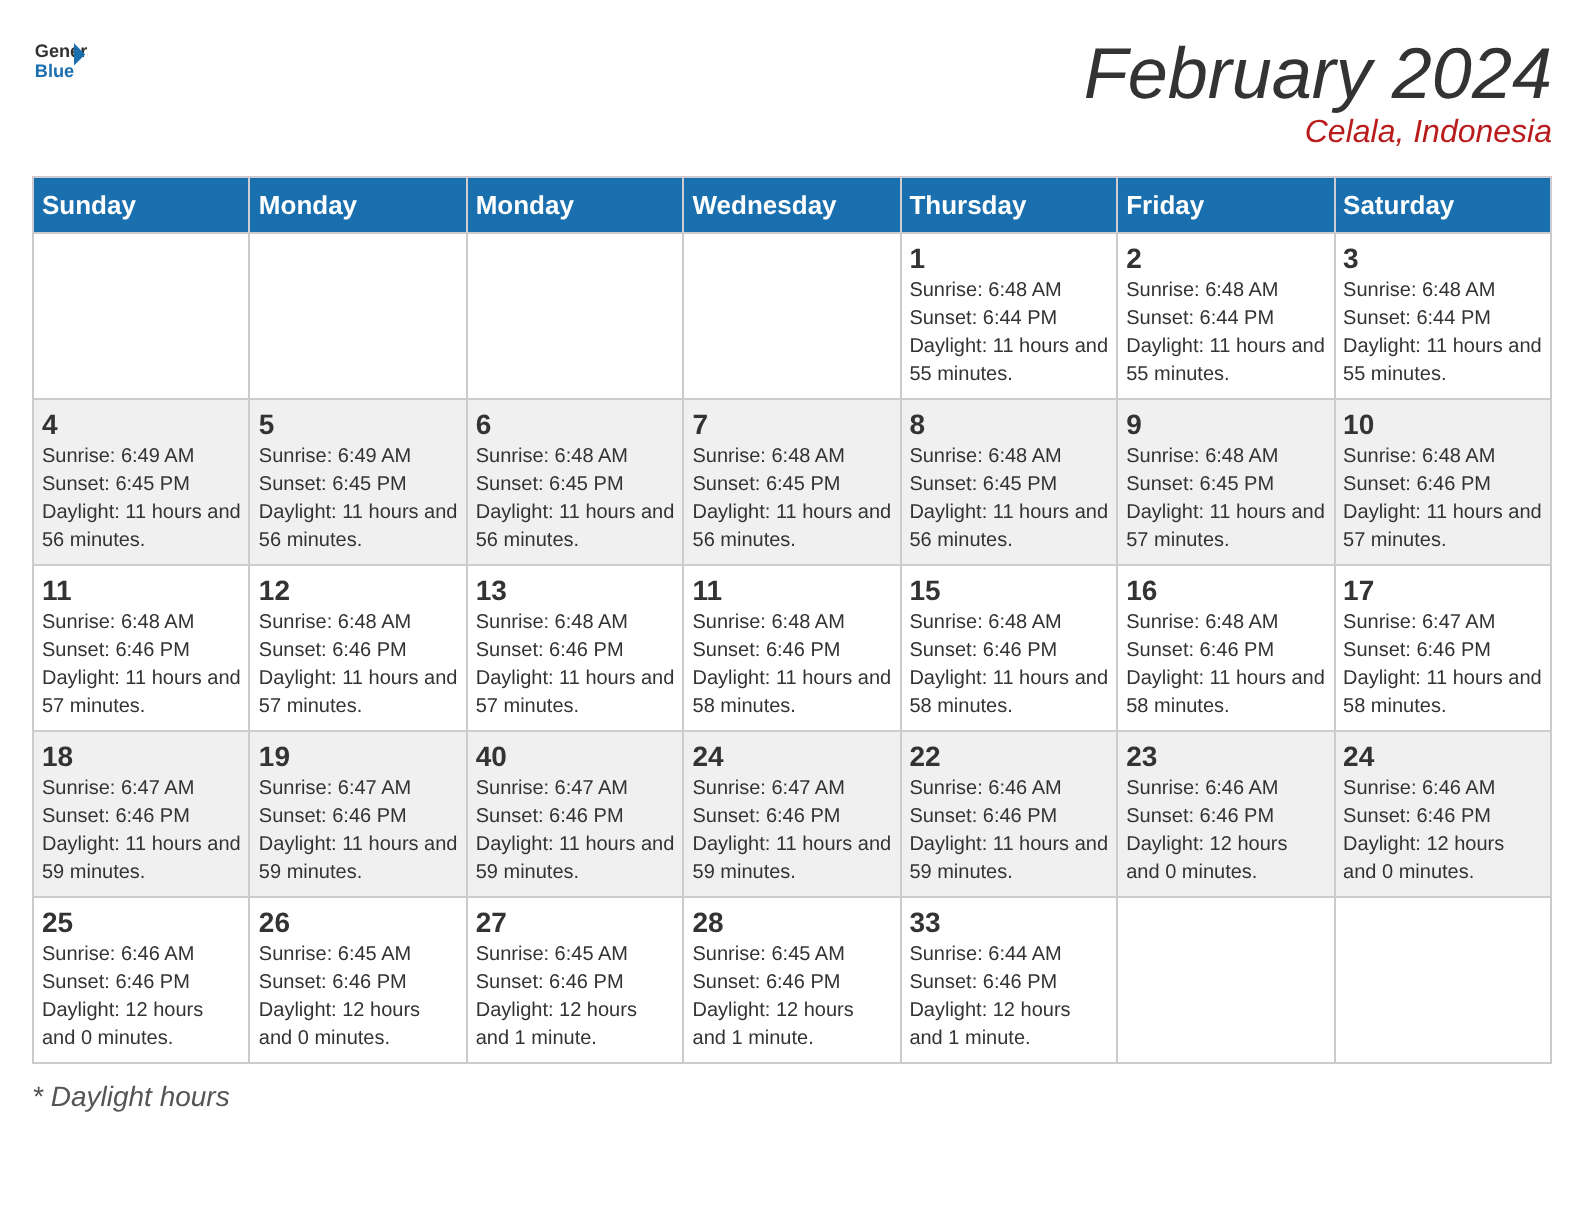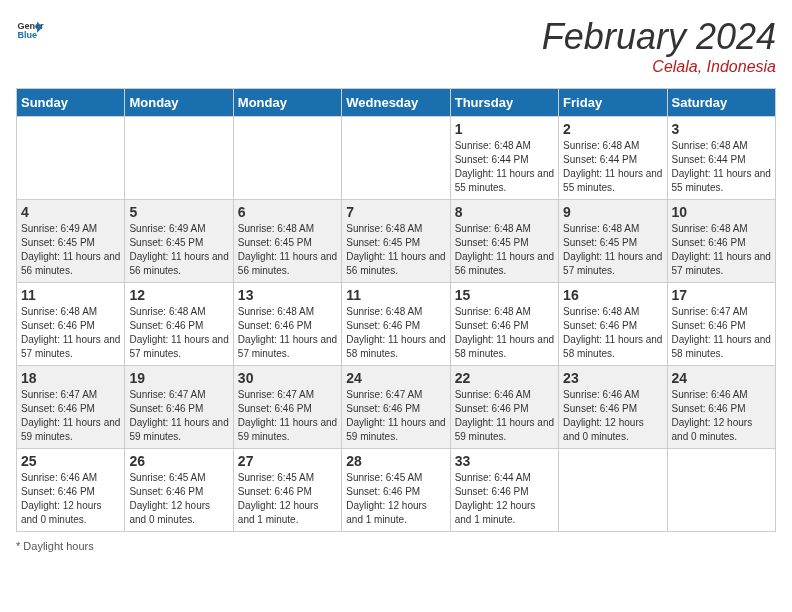--- a/index.html
+++ b/index.html
@@ -75,22 +75,23 @@
       background: #f9f9f9;
     }
     .row-shaded td {
       background-color: #f0f0f0;
     }
     .row-white td {
       background-color: #ffffff;
     }
     .footer-note {
       margin-top: 8px;
-      font-size: 11px;
+      font-size: 14px;
       color: #555;
+      font-style: italic;
     }
   </style>
 </head>
 <body>
 
 <div class="header-area">
   <div class="logo">
     <svg class="logo-icon" viewBox="0 0 40 40" xmlns="http://www.w3.org/2000/svg">
       <text x="2" y="18" font-size="13" font-weight="bold" fill="#333">General</text>
       <text x="2" y="32" font-size="13" font-weight="bold" fill="#1a6faf">Blue</text>
@@ -197,21 +198,21 @@
       <tr class="row-shaded">
         <td>
           <span class="day-number">18</span>
           <div class="day-info">Sunrise: 6:47 AM<br>Sunset: 6:46 PM<br>Daylight: 11 hours and 59 minutes.</div>
         </td>
         <td>
           <span class="day-number">19</span>
           <div class="day-info">Sunrise: 6:47 AM<br>Sunset: 6:46 PM<br>Daylight: 11 hours and 59 minutes.</div>
         </td>
         <td>
-          <span class="day-number">30</span>
+          <span class="day-number">40</span>
           <div class="day-info">Sunrise: 6:47 AM<br>Sunset: 6:46 PM<br>Daylight: 11 hours and 59 minutes.</div>
         </td>
         <td>
           <span class="day-number">24</span>
           <div class="day-info">Sunrise: 6:47 AM<br>Sunset: 6:46 PM<br>Daylight: 11 hours and 59 minutes.</div>
         </td>
         <td>
           <span class="day-number">22</span>
           <div class="day-info">Sunrise: 6:46 AM<br>Sunset: 6:46 PM<br>Daylight: 11 hours and 59 minutes.</div>
         </td>

